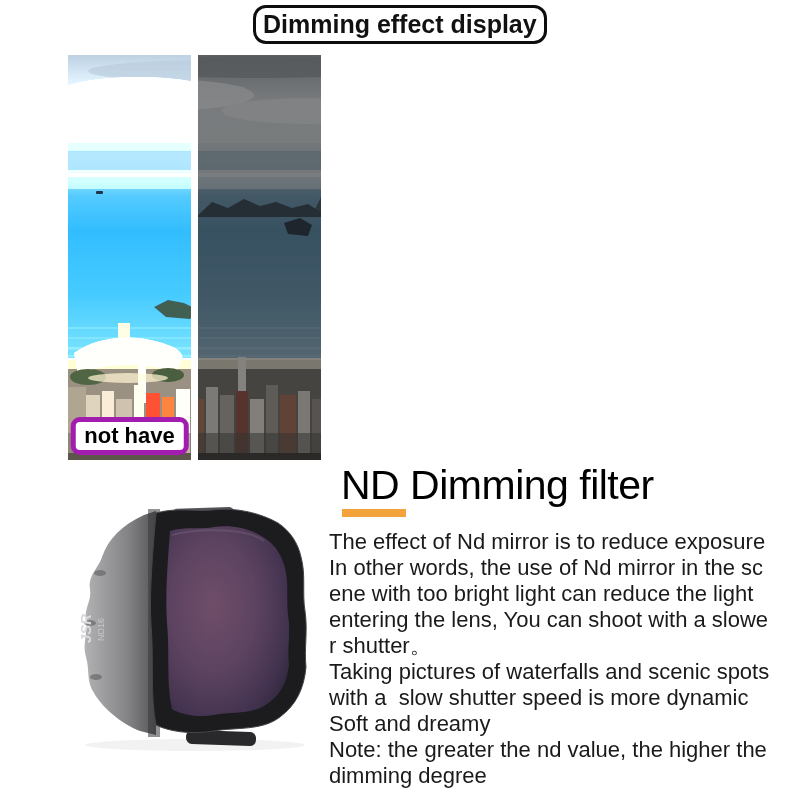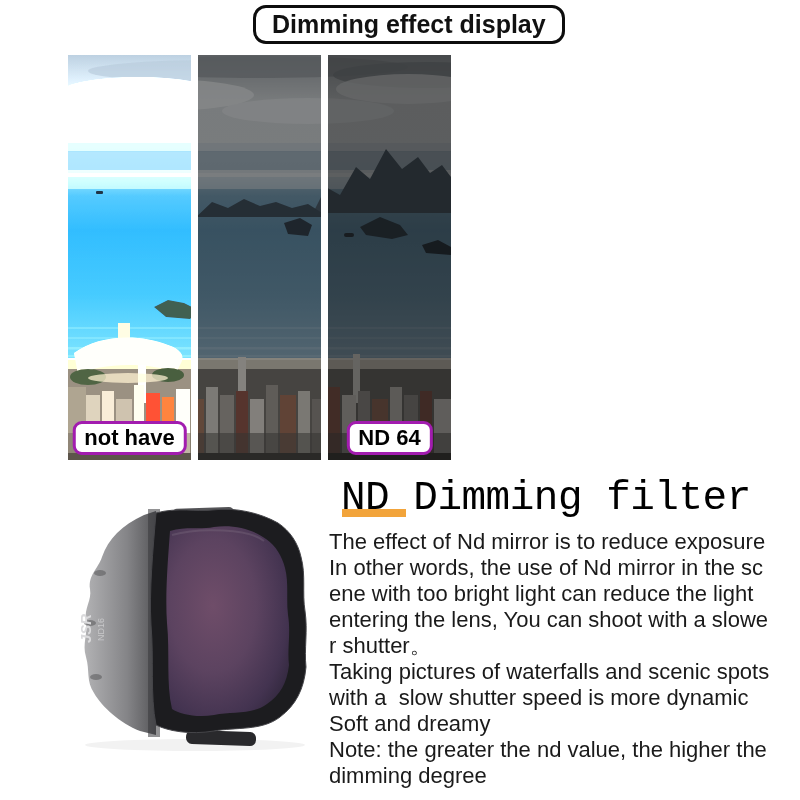--- a/index.html
+++ b/index.html
@@ -2,38 +2,38 @@
 <html><head>
 <meta charset="utf-8">
 <style>
   html,body{margin:0;padding:0;}
   body{width:800px;height:800px;background:#ffffff;overflow:hidden;position:relative;
        font-family:"Liberation Sans","DejaVu Sans",sans-serif;color:#161616;}
   .page{position:absolute;inset:0;}
 
   
   .title-box{position:absolute;left:253px;top:5px;border:3px solid #0d0d0d;border-radius:13px;
-    padding:2px 16px;font-size:25px;font-weight:600;color:#111;background:#fff;white-space:nowrap;}
+    padding:2px 7px;font-size:25px;font-weight:600;color:#111;background:#fff;white-space:nowrap;}
 
   
   .panels{position:absolute;left:68px;top:55px;display:flex;gap:7px;}
   .panel{position:relative;width:123px;height:405px;overflow:hidden;background:#dfe3e6;}
   .slice{position:absolute;left:0;top:0;width:123px;height:405px;display:block;}
   .s0{filter:brightness(1.24) saturate(1.3) contrast(1.03);}
   .s1{filter:brightness(0.95) saturate(0.85);}
   .s2{filter:brightness(0.75) saturate(0.6);}
   .s3{filter:brightness(0.58) saturate(0.52);}
   .s4{filter:brightness(0.44) saturate(0.46);}
   .plabel{position:absolute;left:50%;bottom:5px;transform:translateX(-50%);
-    background:#fff;border:3px solid #a21caf;border-radius:9px;padding:0 9px;
+    background:#fff;border:5px solid #a21caf;border-radius:9px;padding:0 9px;
     font-size:22px;line-height:28px;color:#000;white-space:nowrap;font-weight:600;}
 
   
-  .heading{position:absolute;left:341px;top:475px;margin:0;font-size:41px;font-weight:400;
-    color:#000;letter-spacing:-0.5px;white-space:nowrap;font-family:Liberation Mono, monospace;}
+  .heading{position:absolute;left:341px;top:462px;margin:0;font-size:41px;font-weight:400;
+    color:#000;letter-spacing:-0.5px;white-space:nowrap;}
   .underline{position:absolute;left:342px;top:509px;width:64px;height:8px;background:#F2A43B;}
   .desc{position:absolute;left:329px;top:529px;width:475px;font-size:22px;line-height:26px;color:#1a1a1a;}
   .dline{white-space:pre;}
   .filter-photo{position:absolute;left:60px;top:505px;width:256px;height:248px;}
 
   .hiddensvg{position:absolute;width:0;height:0;overflow:hidden;}
 </style>
 </head>
 <body>
 
@@ -178,26 +178,20 @@
       <svg class="slice s0" viewBox="0 0 123 405" preserveAspectRatio="xMinYMin slice">
           <use href="#scene"></use>
         </svg>
       <div class="plabel">not have</div>
     </div>
     <div class="panel">
       <svg class="slice s3" viewBox="390 0 123 405" preserveAspectRatio="xMinYMin slice">
           <use href="#scene"></use>
         </svg>
     </div>
-    <div class="panel">
-      <svg class="slice s4" viewBox="520 0 123 405" preserveAspectRatio="xMinYMin slice">
-          <use href="#scene"></use>
-        </svg>
-      <div class="plabel">ND 64</div>
-    </div>
   </div>
 
   <h1 class="heading">ND Dimming filter</h1>
   <div class="underline" style="background: rgb(242, 164, 59);"></div>
 
   <svg class="filter-photo" viewBox="0 0 256 248">
     <ellipse cx="135" cy="240" rx="110" ry="6" fill="#000000" opacity="0.05"></ellipse>
     <rect x="112" y="3" width="62" height="12" rx="5" fill="#555558" transform="rotate(-2 140 10)"></rect>
     <rect x="126" y="226" width="70" height="14" rx="6" fill="#29292c" transform="rotate(2 160 234)"></rect>
     <path d="M84,10 C62,20 48,34 42,52 C38,64 28,70 30,84 C32,96 24,102 26,116 C28,130 22,138 26,152 C30,166 26,176 34,188 C42,202 60,218 80,226 L96,230 L96,6 Z" fill="url(#rimGrad)"></path>

